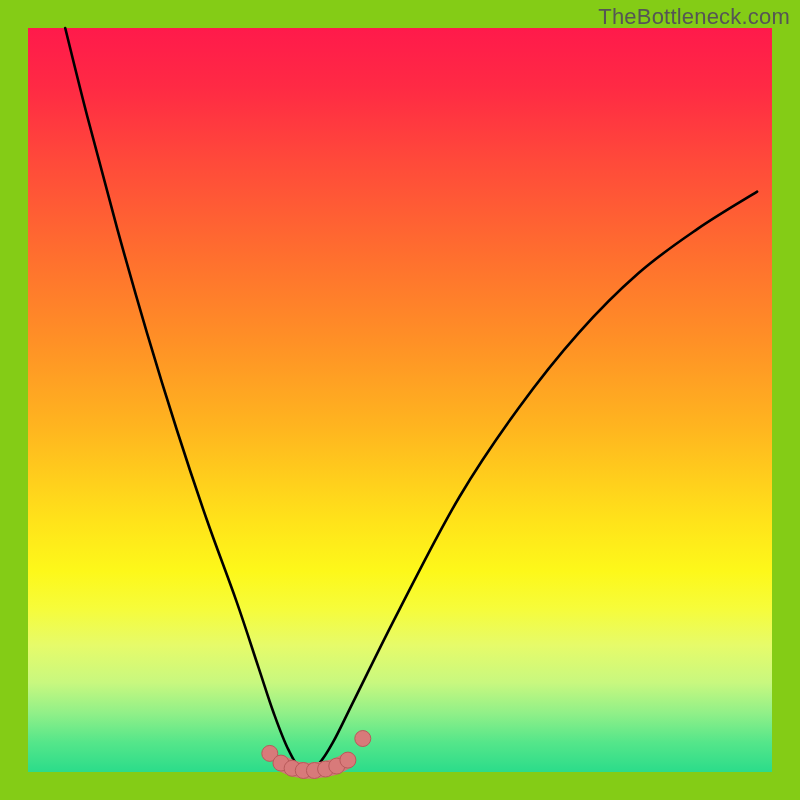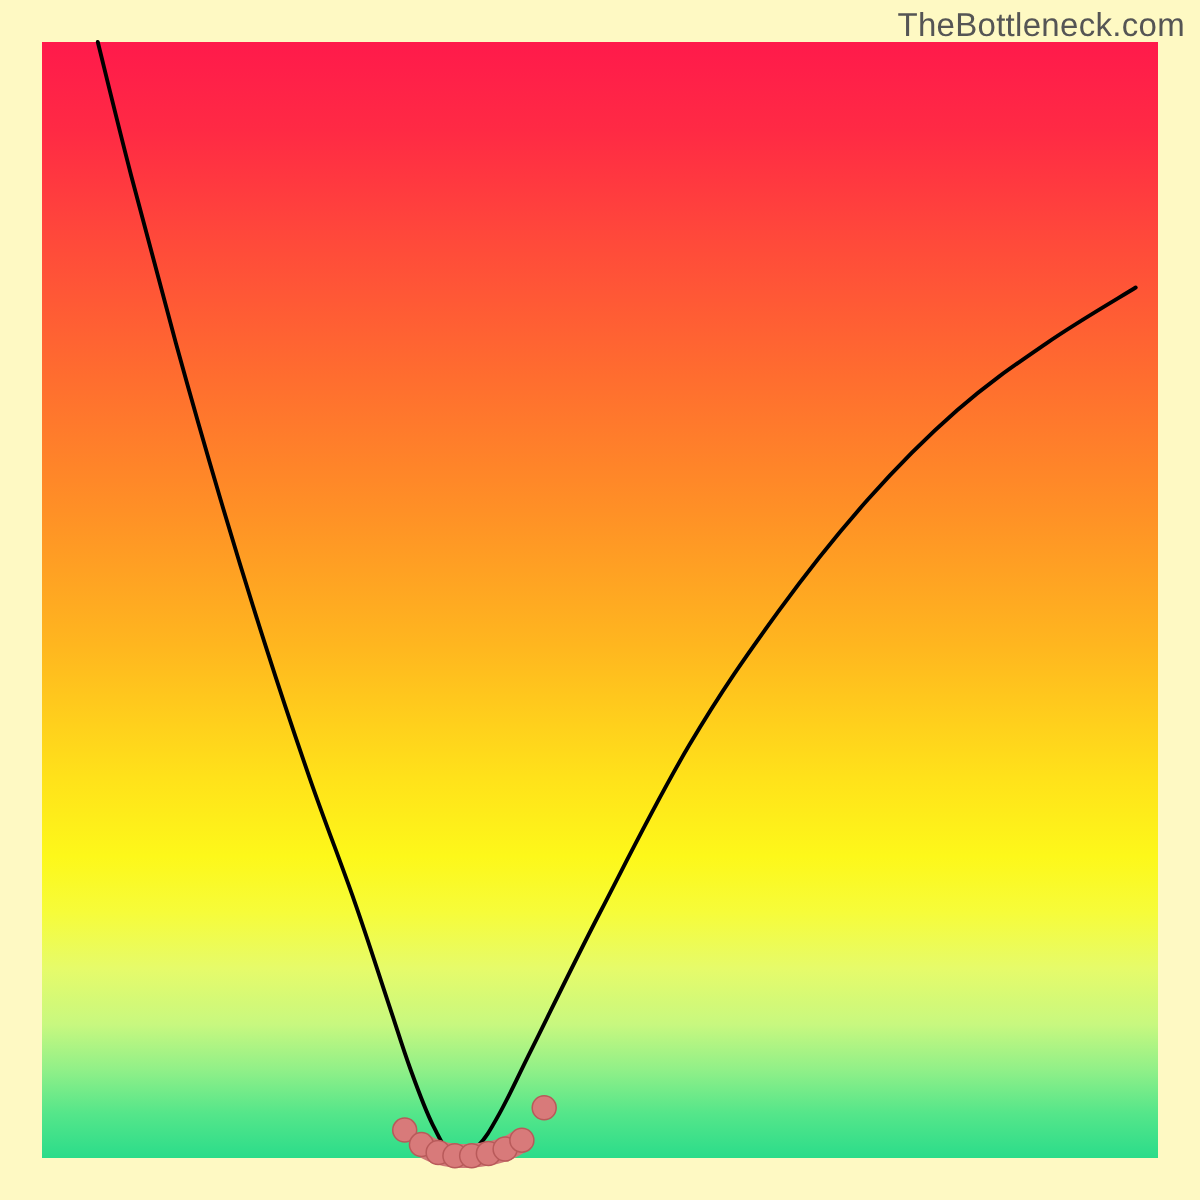--- a/index.html
+++ b/index.html
@@ -10,21 +10,21 @@
     background: #000;
     overflow: hidden;
     font-family: Arial, Helvetica, sans-serif;
   }
   .frame {
     position: absolute;
     left: 0;
     top: 0;
     width: 800px;
     height: 800px;
-    background: #fef9c3;
+    background: #84cc16;
   }
   .plot-area {
     position: absolute;
     left: 28px;
     top: 28px;
     width: 744px;
     height: 744px;
     
     background: linear-gradient(
       to bottom,

